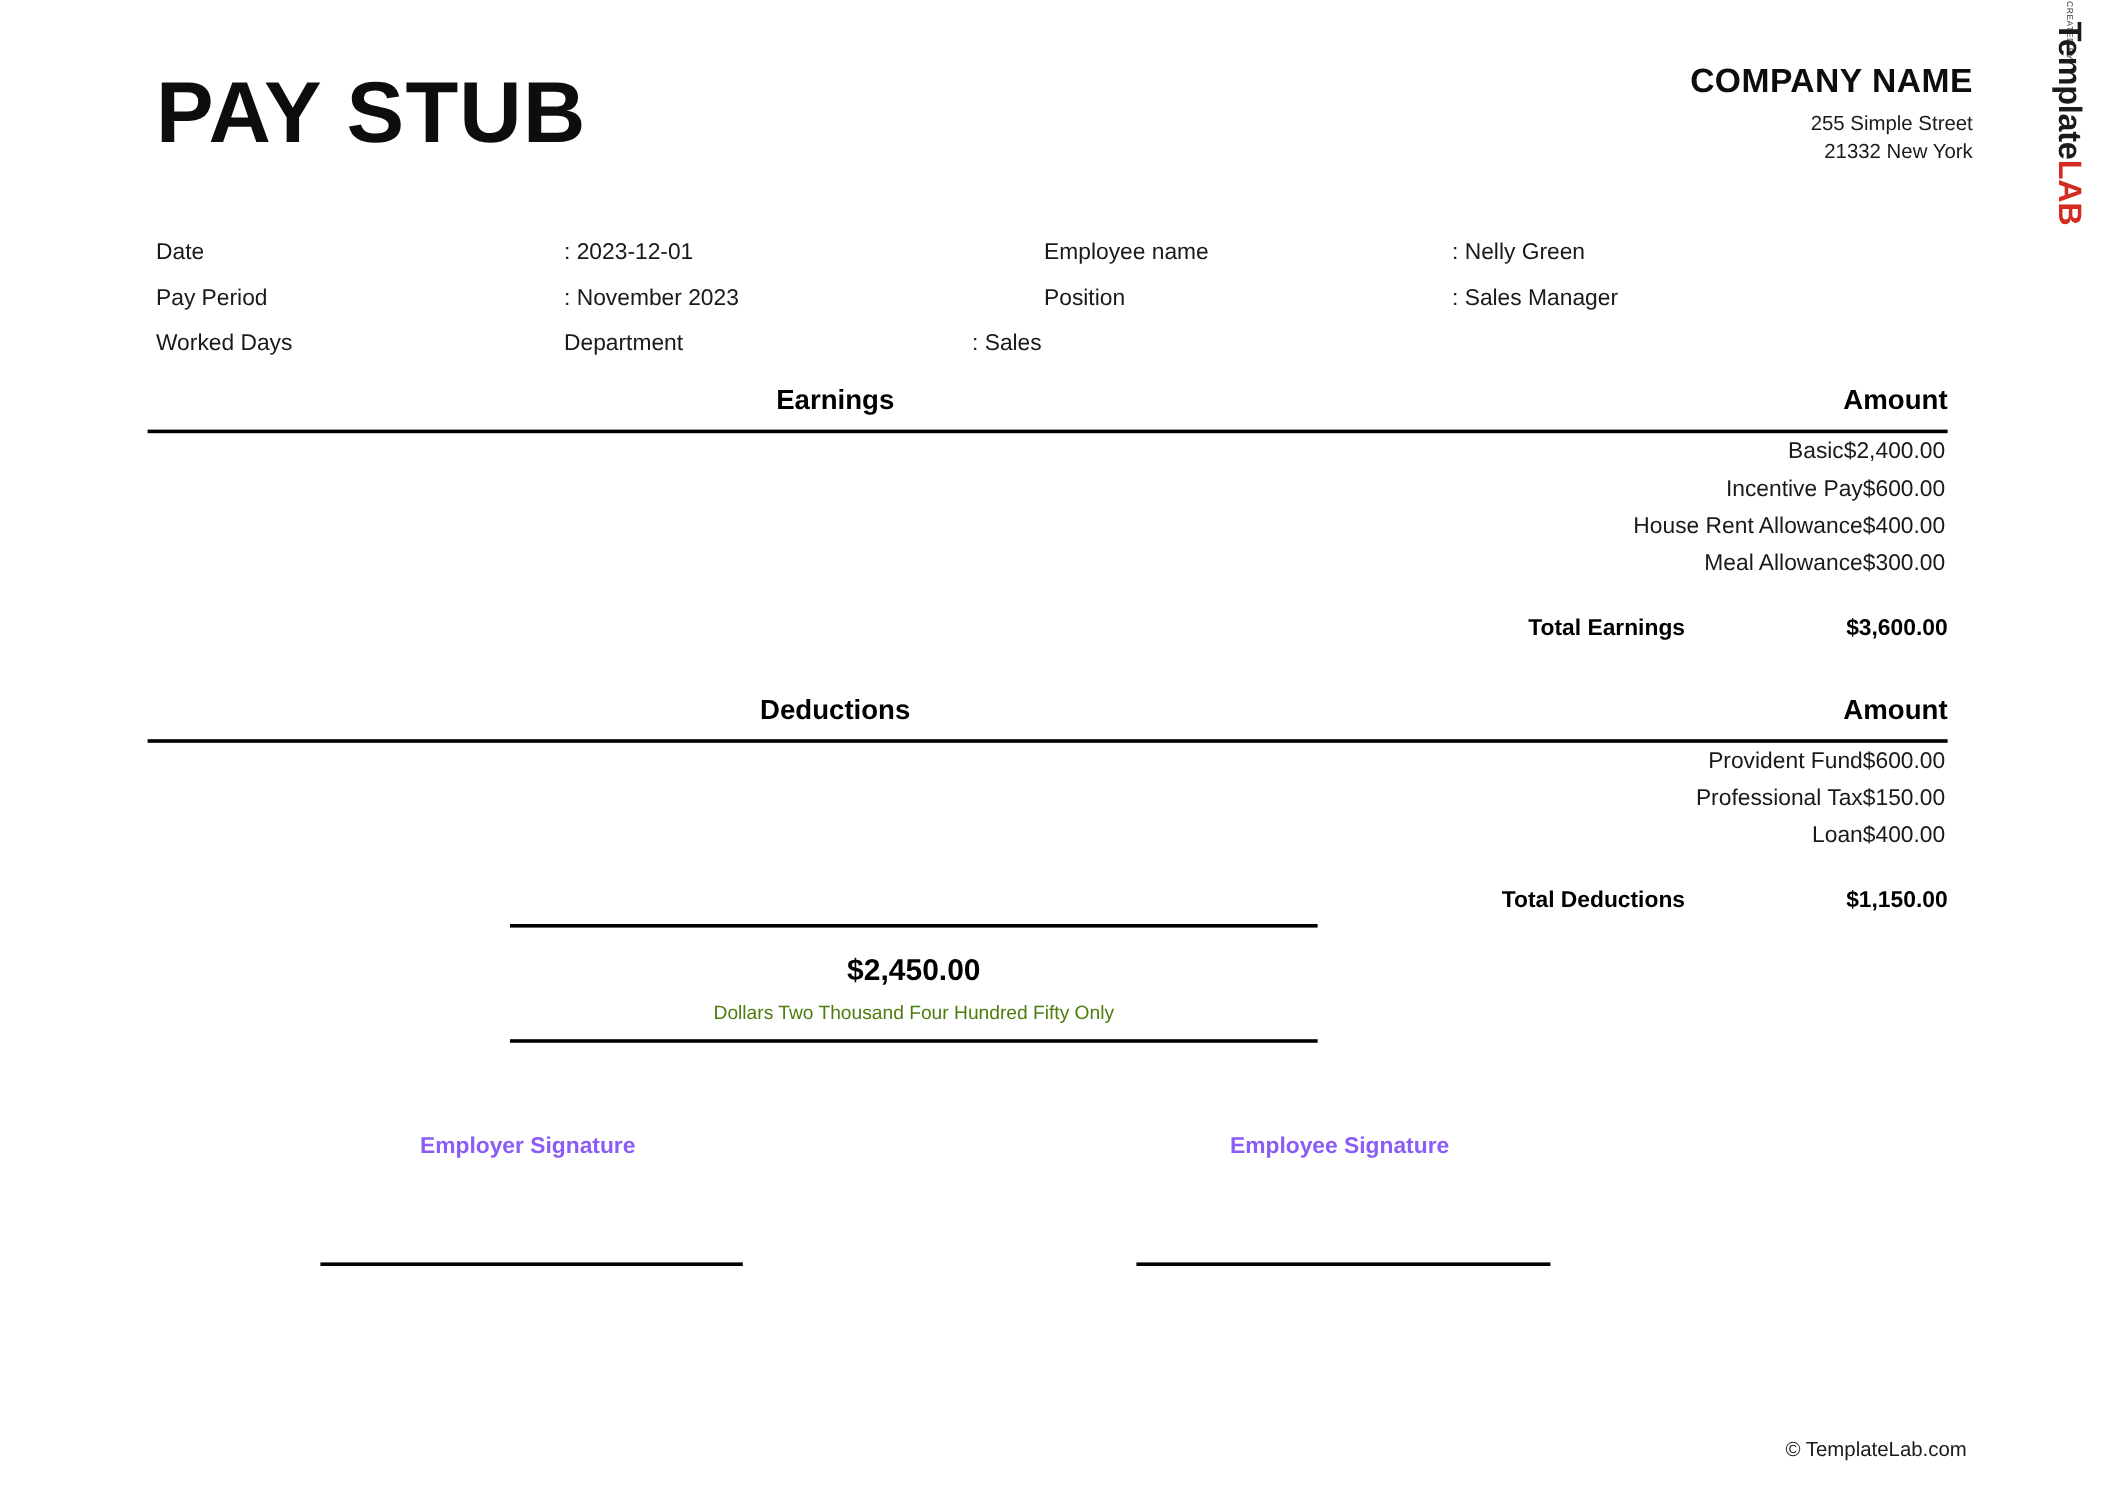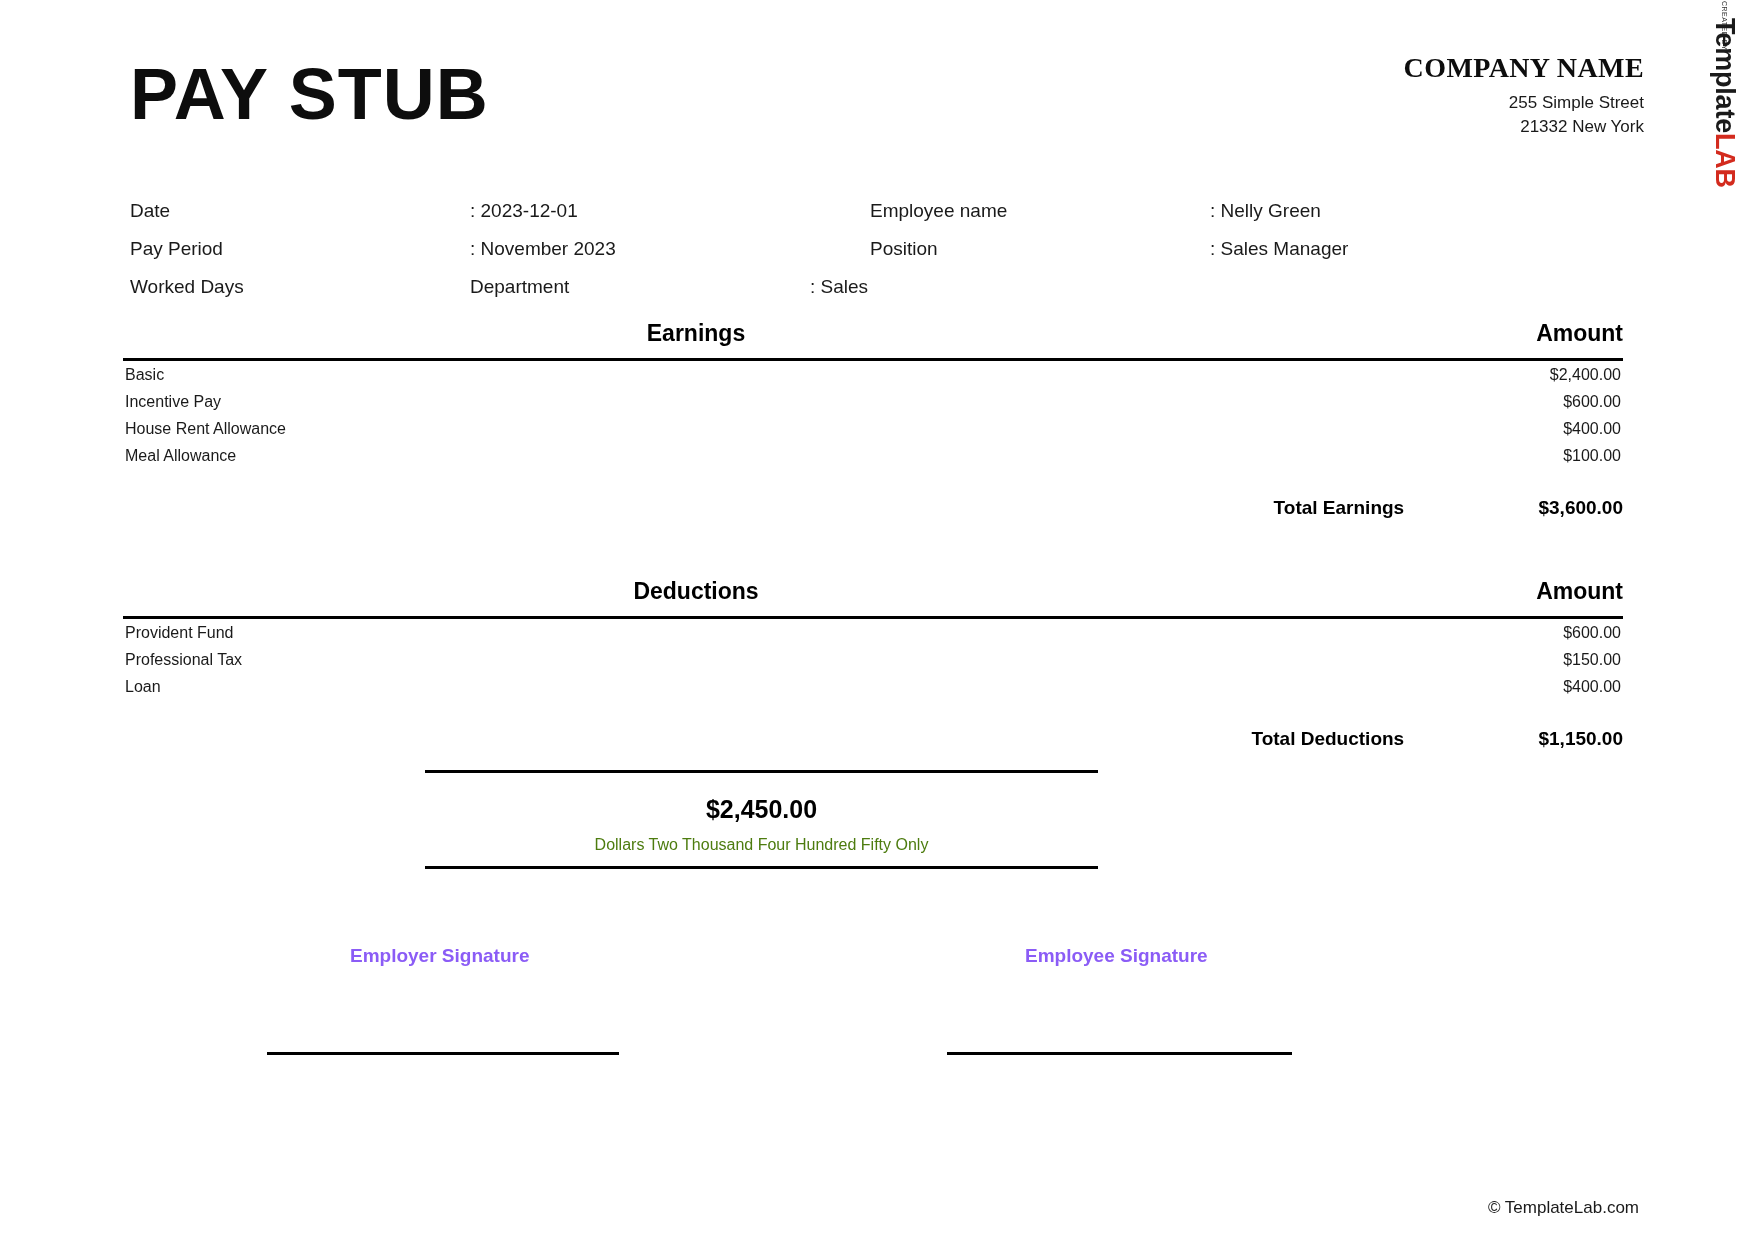--- a/index.html
+++ b/index.html
@@ -46,21 +46,20 @@
     position: absolute;
     right: 0;
     top: 22px;
     text-align: right;
   }
   .company-name {
     font-size: 28px;
     font-weight: bold;
     letter-spacing: 0.4px;
     color: #0d0d0d;
-    font-family: Liberation Serif, serif;
   }
   .company-addr {
     font-size: 17px;
     margin-top: 9px;
     color: #1a1a1a;
   }
   .company-addr + .company-addr {
     margin-top: 4px;
   }
 
@@ -140,22 +139,22 @@
   .sec-head .sec-amount {
     position: absolute;
     right: 0;
     top: 0;
     font-size: 23px;
     font-weight: bold;
     color: #000;
   }
   .row {
     display: flex;
-    justify-content: space-between;
-    font-size: 16px;
+    justify-content: flex-end;
+    font-size: 19px;
     padding: 5px 0 4px 0;
     color: #1a1a1a;
   }
   .row .r-label { padding-left: 2px; }
   .row .r-amount { padding-right: 2px; }
 
   .total-row {
     display: flex;
     font-size: 19px;
     font-weight: bold;
@@ -282,21 +281,21 @@
     <div class="row">
       <div class="r-label">Incentive Pay</div>
       <div class="r-amount">$600.00</div>
     </div>
     <div class="row">
       <div class="r-label">House Rent Allowance</div>
       <div class="r-amount">$400.00</div>
     </div>
     <div class="row">
       <div class="r-label">Meal Allowance</div>
-      <div class="r-amount">$100.00</div>
+      <div class="r-amount">$300.00</div>
     </div>
     <div class="total-row">
       <div class="t-label">Total Earnings</div>
       <div class="t-amount">$3,600.00</div>
     </div>
   </div>
 
   <div class="section" style="top: 578px;">
     <div class="sec-head">
       <div class="sec-title">Deductions</div>

